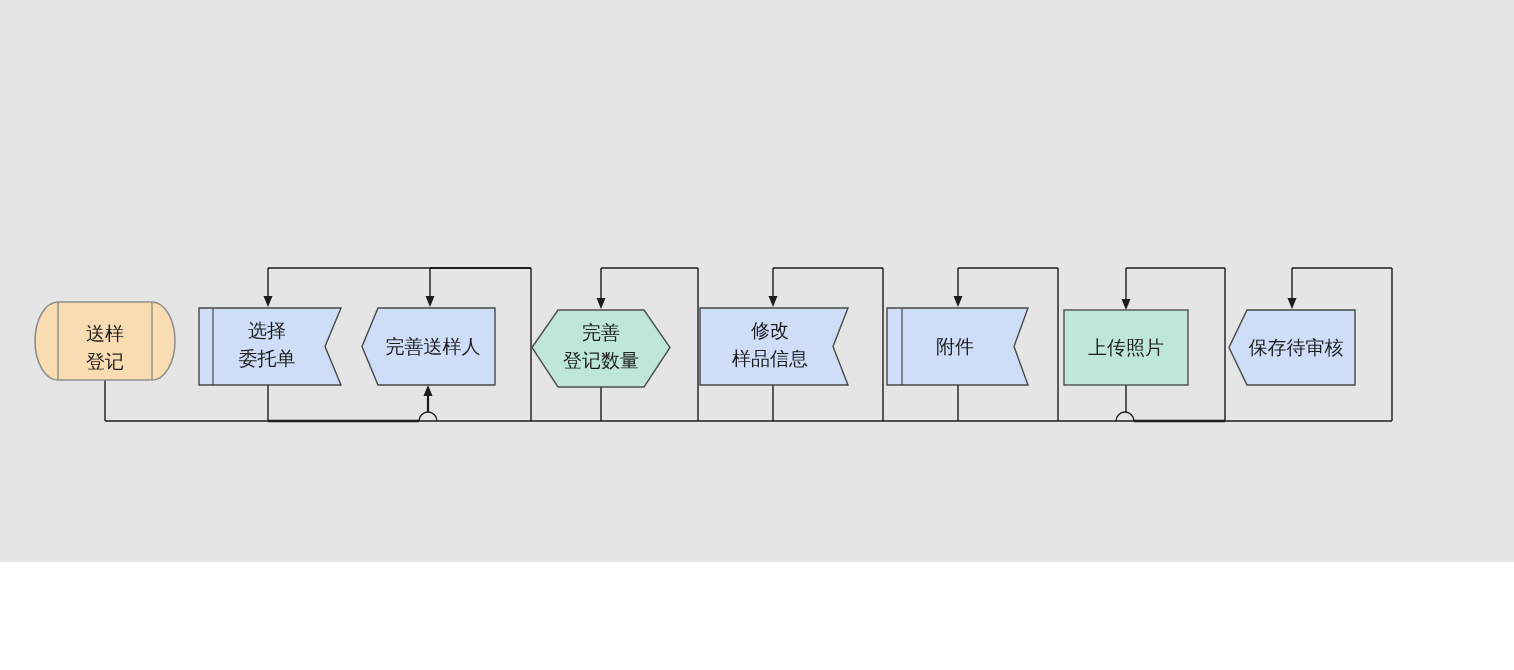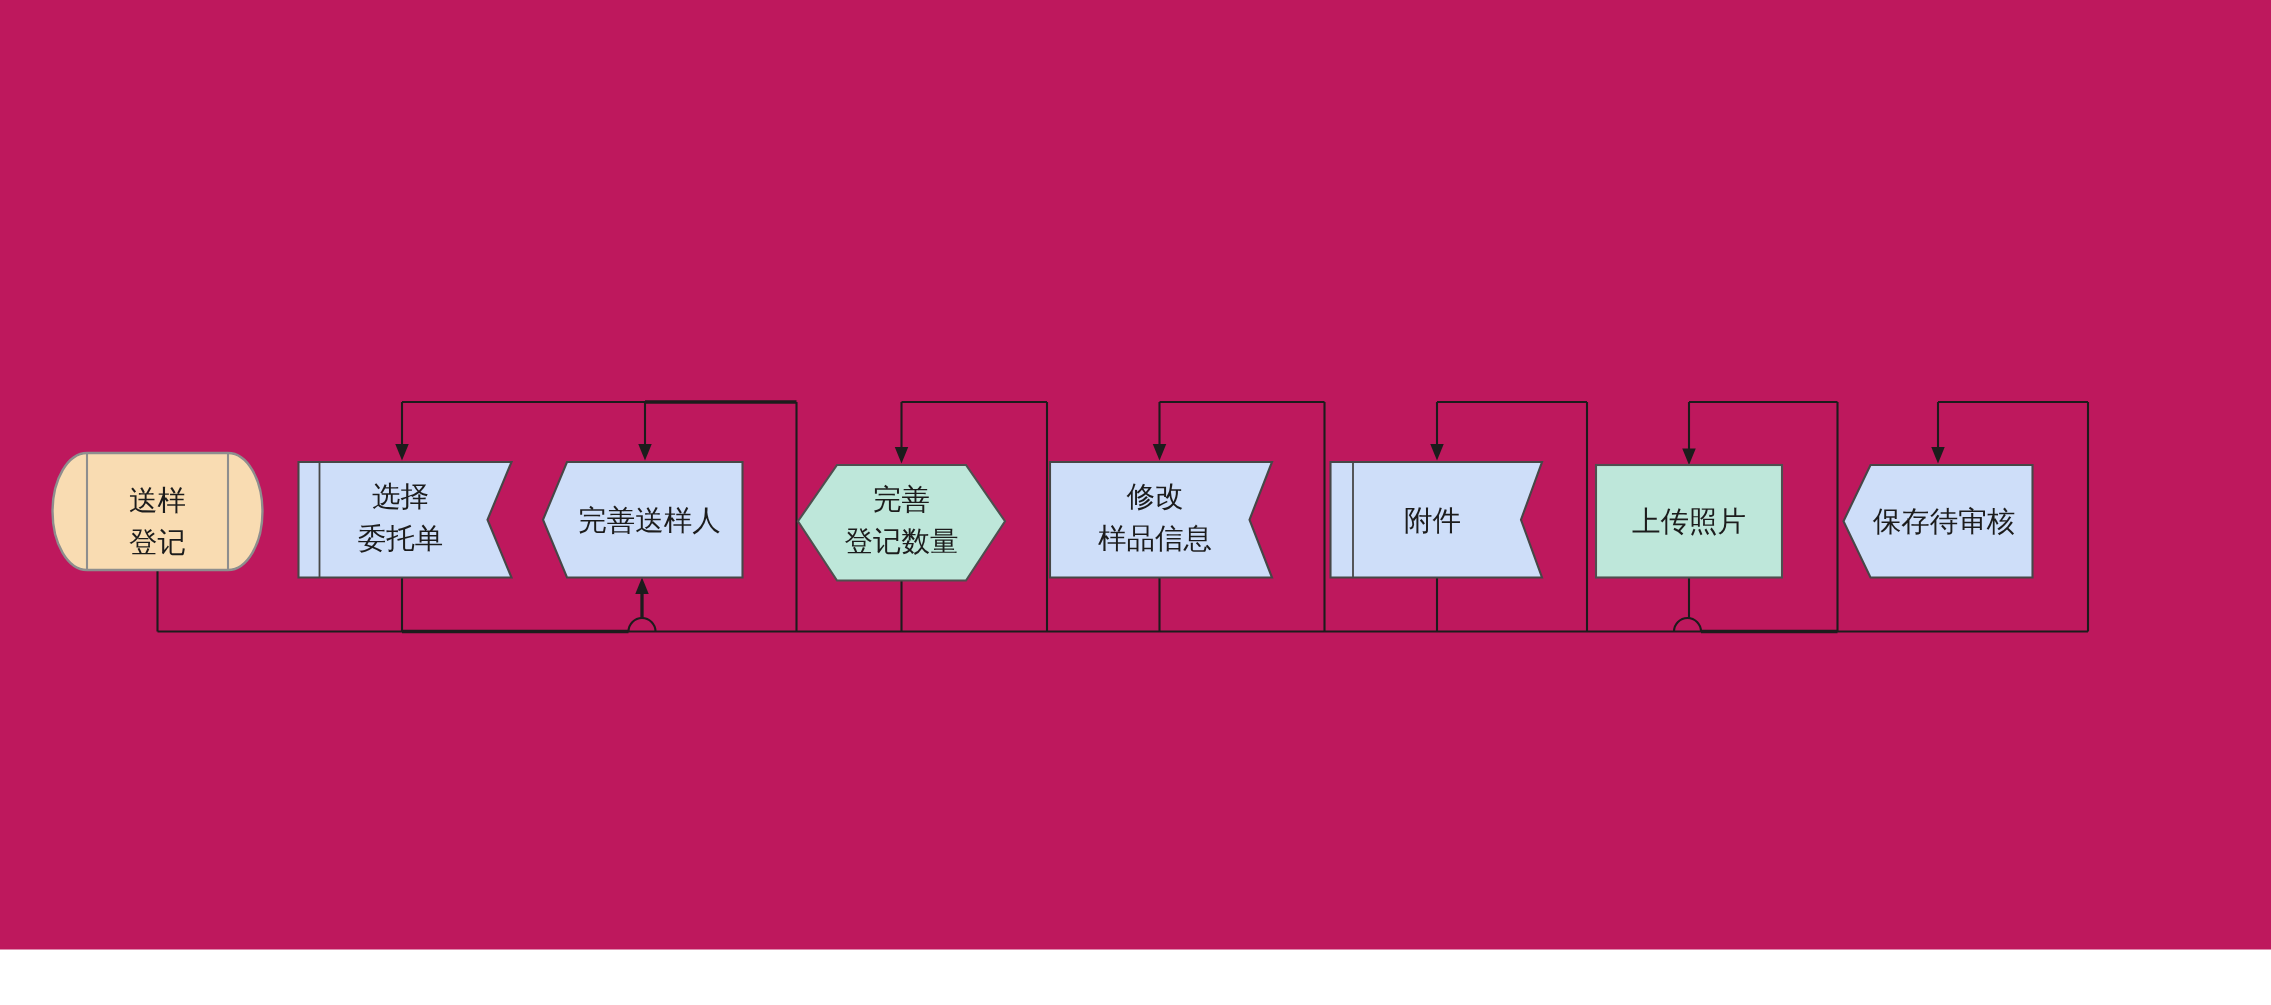--- a/index.html
+++ b/index.html
@@ -7,22 +7,22 @@
     padding: 0;
     background: #ffffff;
     width: 1514px;
     height: 670px;
     overflow: hidden;
     font-family: "Liberation Sans", "DejaVu Sans", sans-serif;
   }
   .canvas-wrap {
     position: relative;
     width: 1514px;
-    height: 633px;
-    background: #be185d;
+    height: 562px;
+    background: #e5e5e5;
   }
   svg { display: block; }
   .node-shape { stroke-linejoin: miter; }
   .node-label {
     font-family: "Liberation Sans", "DejaVu Sans", sans-serif;
     font-size: 19px;
     fill: #1c1c1c;
     text-anchor: middle;
   }
   .conn { stroke: #1c1c1c; stroke-width: 1.4; fill: none; }

